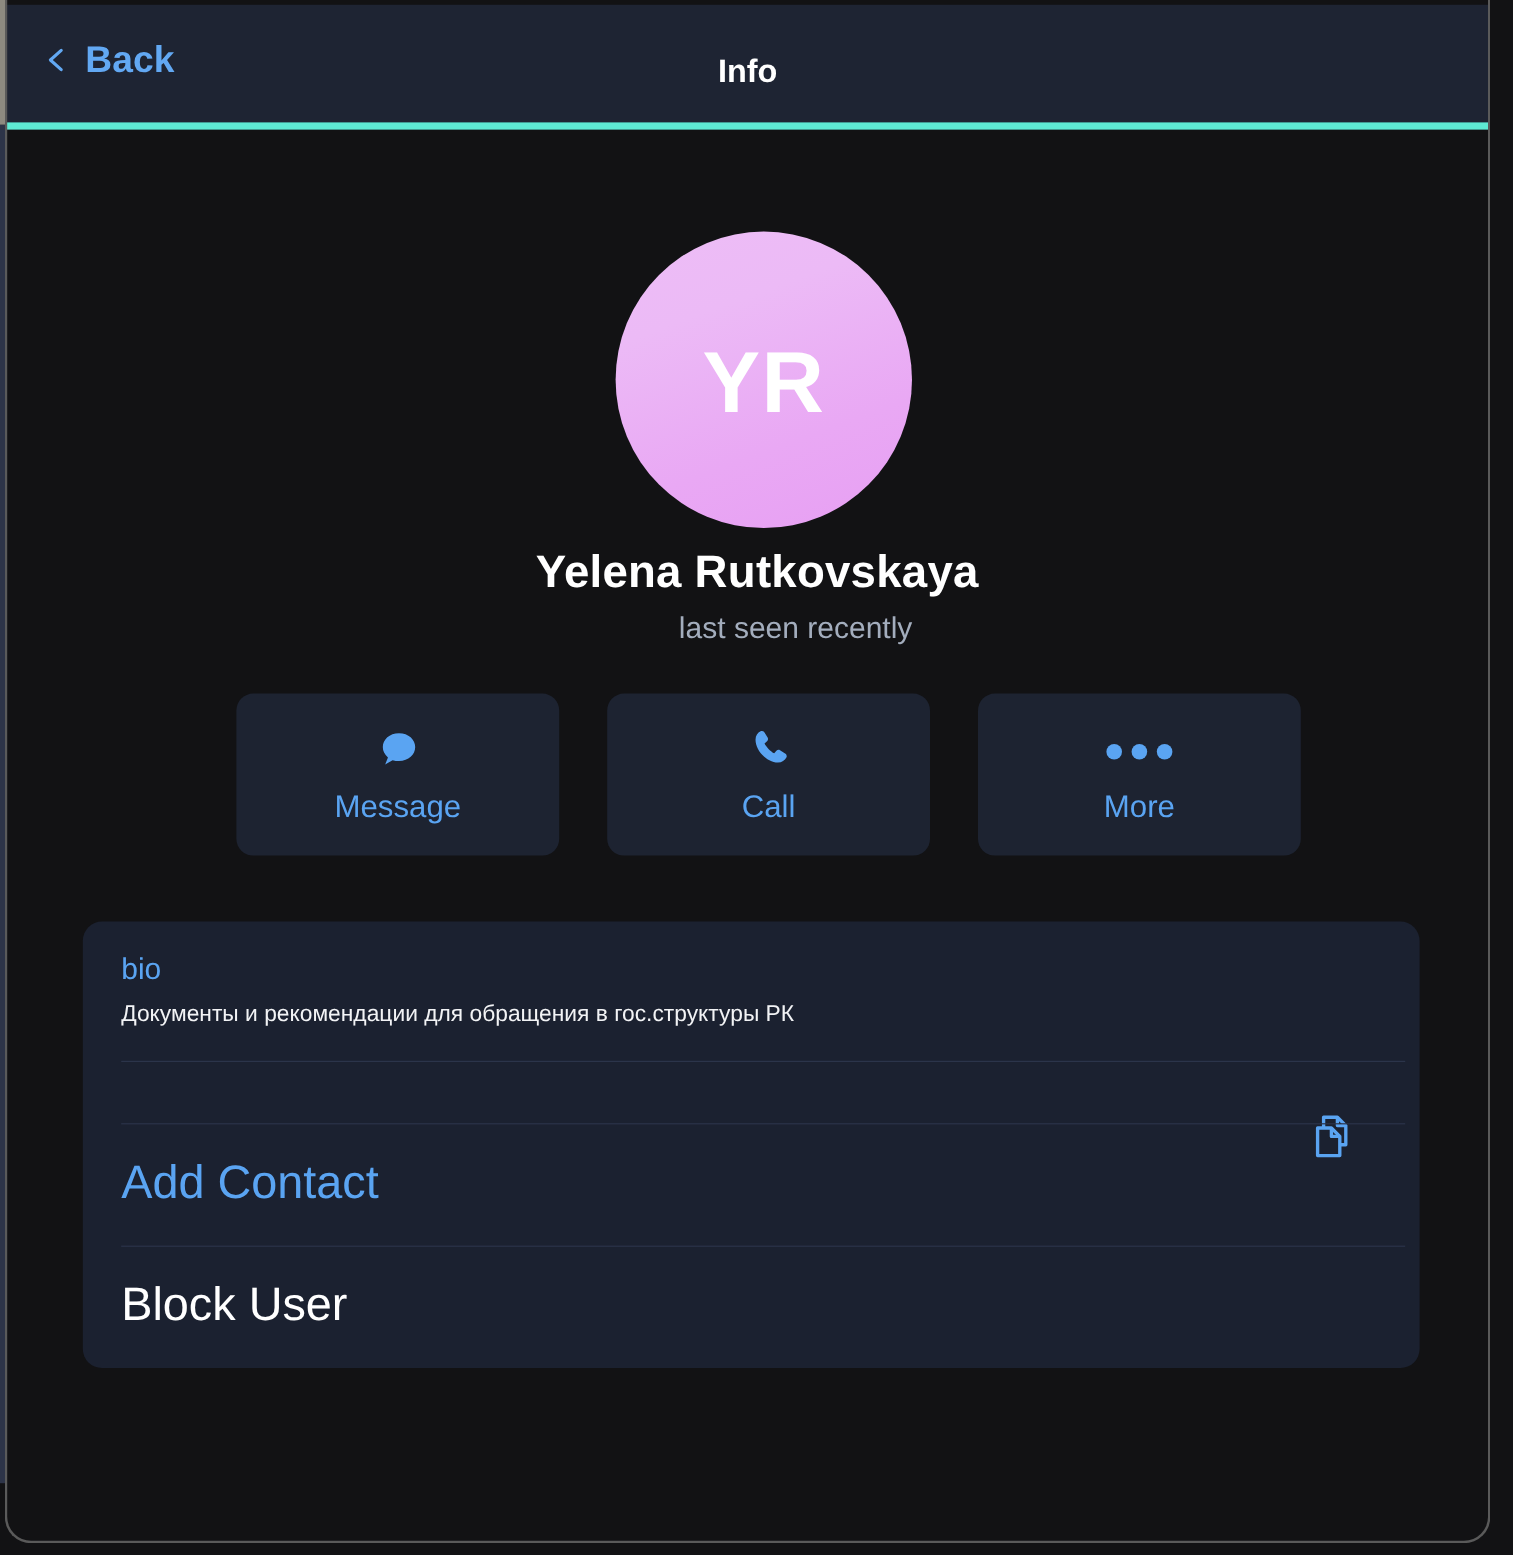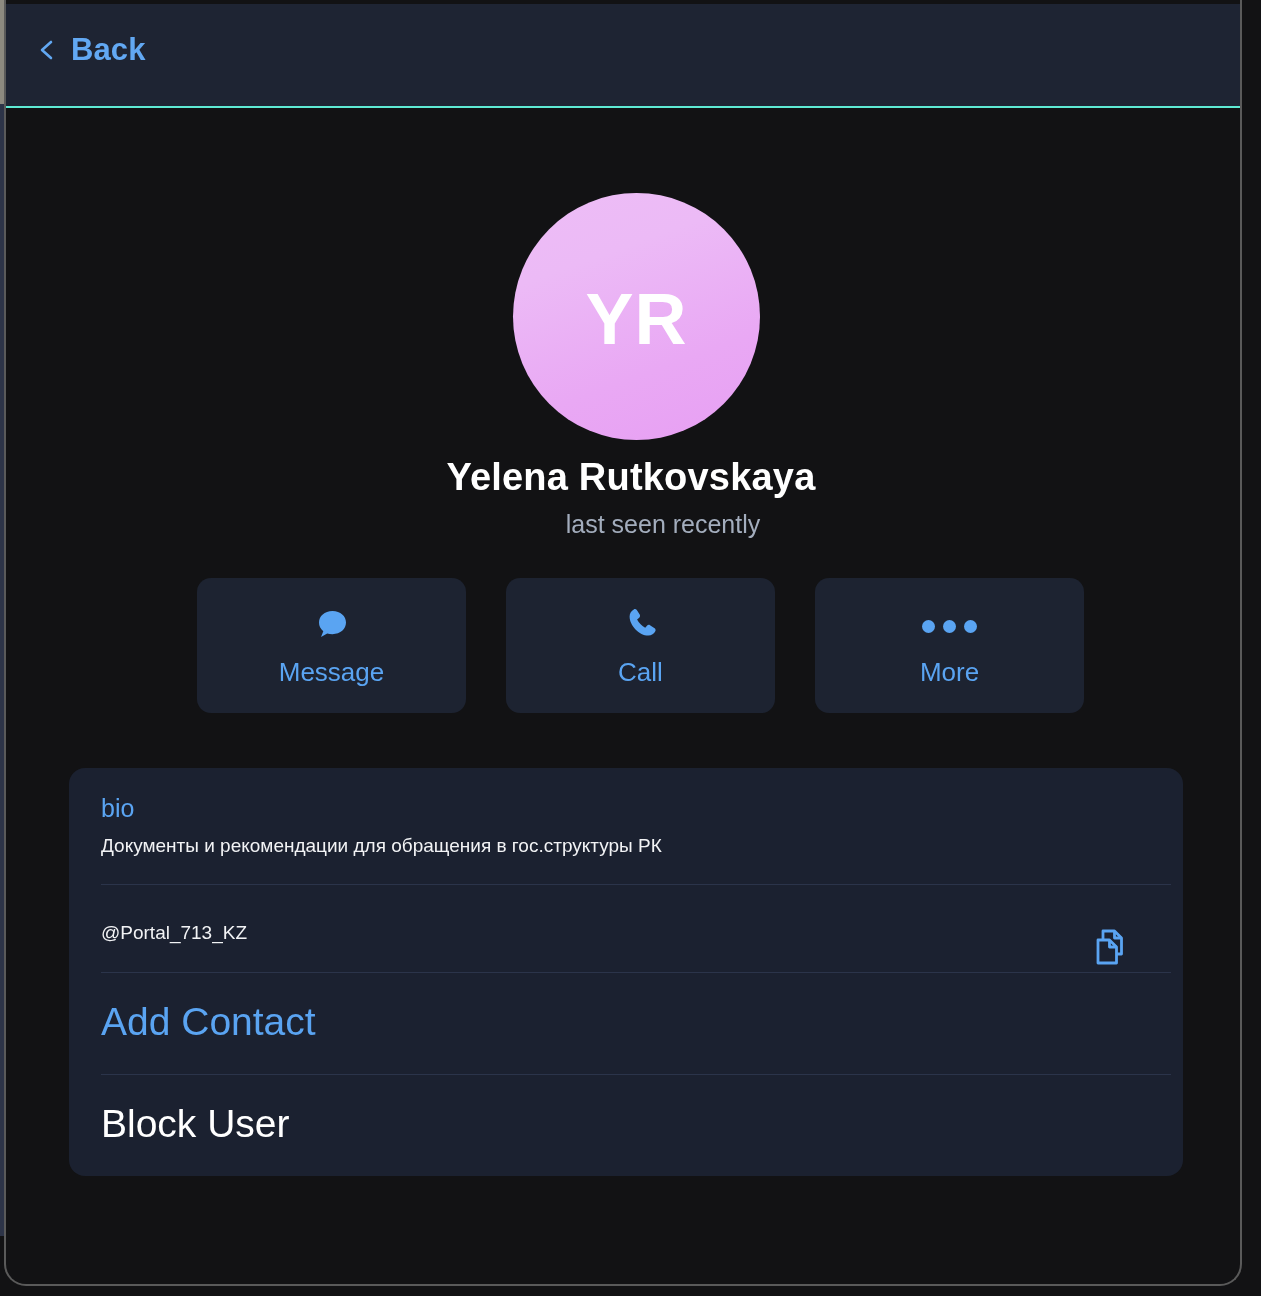--- a/index.html
+++ b/index.html
@@ -58,21 +58,21 @@
     overflow: hidden;
   }
 
   
   #header {
     position: absolute;
     left: 0; top: 4px;
     width: 1236px;
     height: 104px;
     background: #1e2433;
-    border-bottom: 2px solid #5eead4;
+    border-bottom: 6px solid #5eead4;
     box-sizing: border-box;
   }
   #back-button {
     position: absolute;
     left: 32px;
     top: 28px;
     display: flex;
     align-items: center;
     gap: 14px;
     cursor: pointer;
@@ -266,20 +266,21 @@
 
     <div id="header">
       <div id="back-button">
         <span class="chev">
           <svg width="20" height="20" viewBox="0 0 20 20" fill="none">
             <path d="M14 2 L5 10 L14 18" stroke="#62a8f3" stroke-width="2.6" stroke-linecap="round" stroke-linejoin="round"></path>
           </svg>
         </span>
         <span class="label">Back</span>
       </div>
+      <div id="header-title">Info</div>
     </div>
 
     <div id="profile">
       <div id="avatar">
         <span id="avatar-initials">YR</span>
       </div>
       <div id="profile-name">Yelena Rutkovskaya</div>
       <div id="profile-status">last seen recently</div>
     </div>
 
@@ -324,21 +325,20 @@
     </div>
 
     <div id="info-card">
 
       <div class="card-row field-row">
         <div class="field-label">bio</div>
         <div class="field-value">Документы и рекомендации для обращения в гос.структуры РК</div>
       </div>
 
       <div class="card-row field-row">
-        <div class="field-value">@Portal_713_KZ</div>
         <span class="copy-btn">
           <svg width="46" height="46" viewBox="0 0 46 46" fill="none">
             <path d="M16 7 H27.5 L34.5 14 V30 H16 Z" stroke="#5aa4f2" stroke-width="2.8" stroke-linejoin="round" fill="none"></path>
             <path d="M27.5 7 V14 H34.5" stroke="#5aa4f2" stroke-width="2.8" stroke-linejoin="round" fill="none"></path>
             <path d="M11 16 H22.5 L29.5 23 V39 H11 Z" stroke="#5aa4f2" stroke-width="2.8" stroke-linejoin="round" fill="#1b2130"></path>
             <path d="M22.5 16 V23 H29.5" stroke="#5aa4f2" stroke-width="2.8" stroke-linejoin="round" fill="none"></path>
           </svg>
         </span>
       </div>
 

